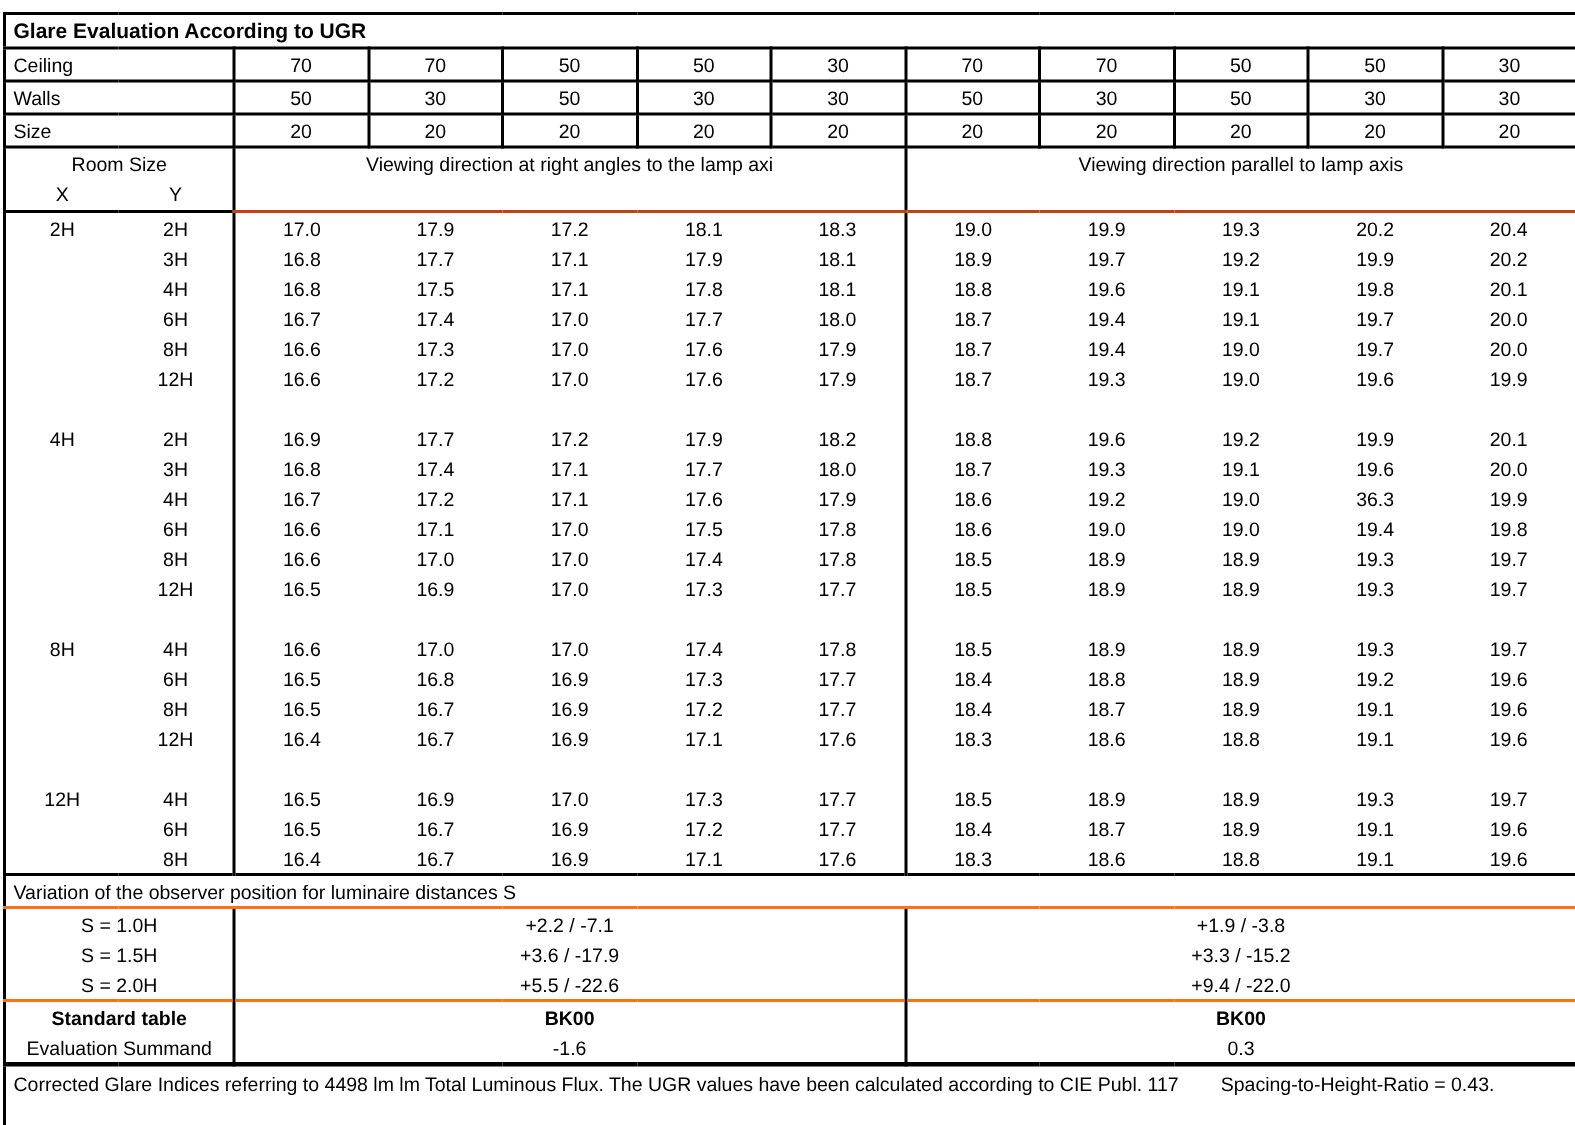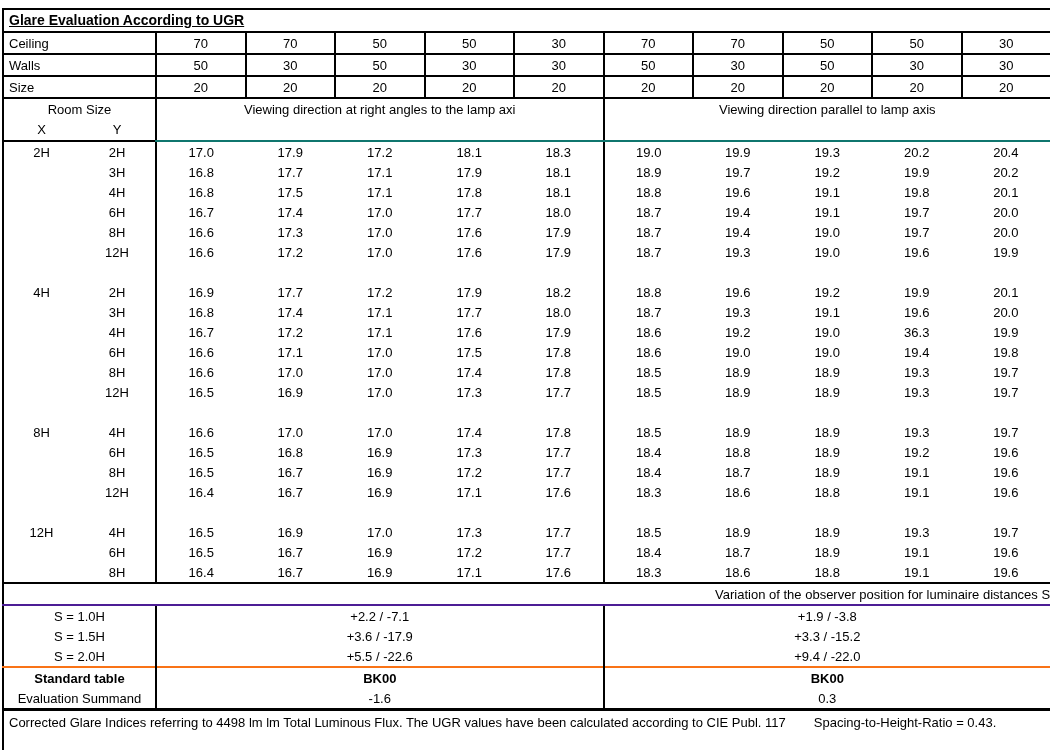--- a/index.html
+++ b/index.html
@@ -12,34 +12,34 @@
   table{
     border-collapse:collapse;table-layout:fixed;width:1046px;
     border:2px solid #000;border-bottom:3px solid #000;
   }
   td{
     height:20px;padding:0;font-size:13px;line-height:19px;
     text-align:center;white-space:nowrap;overflow:hidden;
   }
   .title-row td{
     text-align:left;font-weight:bold;font-size:14px;
-    padding-left:5px;height:21px;border-bottom:2px solid #000;text-decoration:underline;
+    padding-left:5px;height:21px;border-bottom:2px solid #000;
   }
   .lbl{text-align:left;padding-left:5px;}
   .grid{border:2px solid #000;margin-left:28px;}
   .dir{
-    border-left:2px solid #000;border-bottom:2px solid #0f766e;
+    border-left:2px solid #000;border-bottom:2px solid #c2410c;
     vertical-align:top;padding-top:1px;height:40px;
   }
   .hdr2 td{border-bottom:2px solid #000;}
   .yc{border-right:2px solid #000;}
   .midr{border-right:2px solid #000;}
   .var-title td{
-    text-align:right;padding-left:5px;
-    border-top:2px solid #000;border-bottom:2px solid #4c1d95;
+    text-align:left;padding-left:5px;
+    border-top:2px solid #000;border-bottom:2px solid #f97316;
   }
   #tb-summary tr:first-child td{border-top:2px solid #f97316;font-weight:bold;}
   .footer-row td{
     border-top:3px solid #000;text-align:left;vertical-align:top;
     padding:2px 5px 0 5px;height:50px;
   }
   .ratio{margin-left:28px;}
 </style>
 </head>
 <body>

